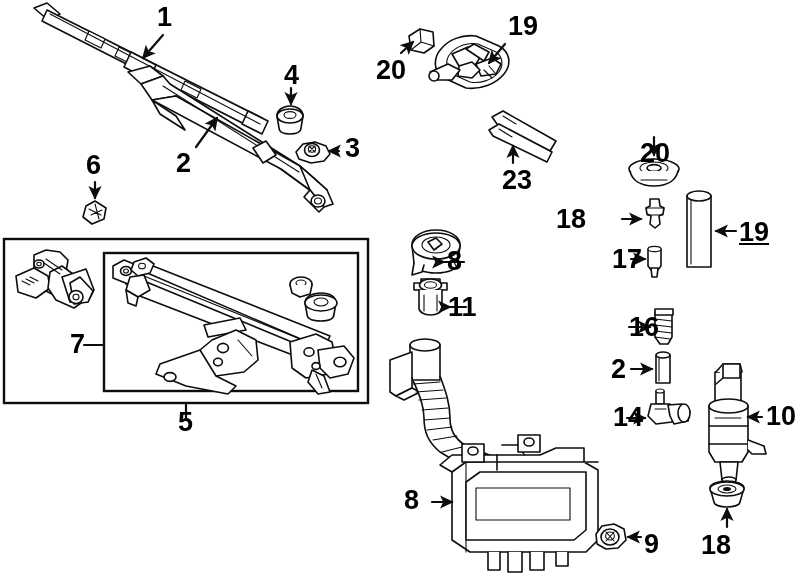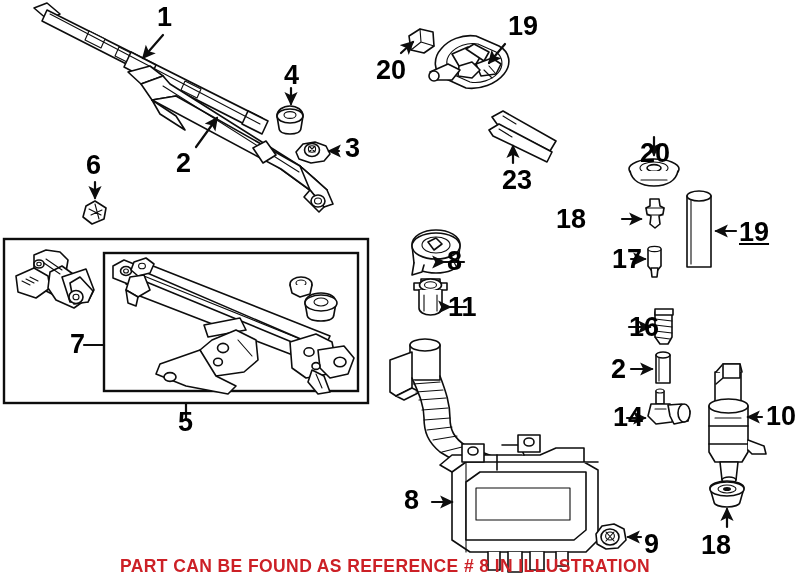--- a/index.html
+++ b/index.html
@@ -357,15 +357,14 @@
   <div class="callout" style="left:611px; top:356px;">2</div>
   <div class="callout" style="left:609px; top:314px;margin-left:20px;">16</div>
   <div class="callout" style="left:612px; top:246px;">17</div>
   <div class="callout" style="left:556px; top:206px;">18</div>
   <div class="callout" style="left:739px; top:219px;text-decoration:underline;">19</div>
   <div class="callout" style="left:640px; top:96px;margin-top:44px;">20</div>
   <div class="callout" style="left:502px; top:167px;">23</div>
   <div class="callout" style="left:508px; top:13px;">19</div>
   <div class="callout" style="left:376px; top:57px;">20</div>
 
-  <div class="note" style="left:120px; top:556px; color:#cc2026;">PART CAN BE FOUND AS REFERENCE # 8 IN ILLUSTRATION</div>
 
 </div>
 
 </body></html>

